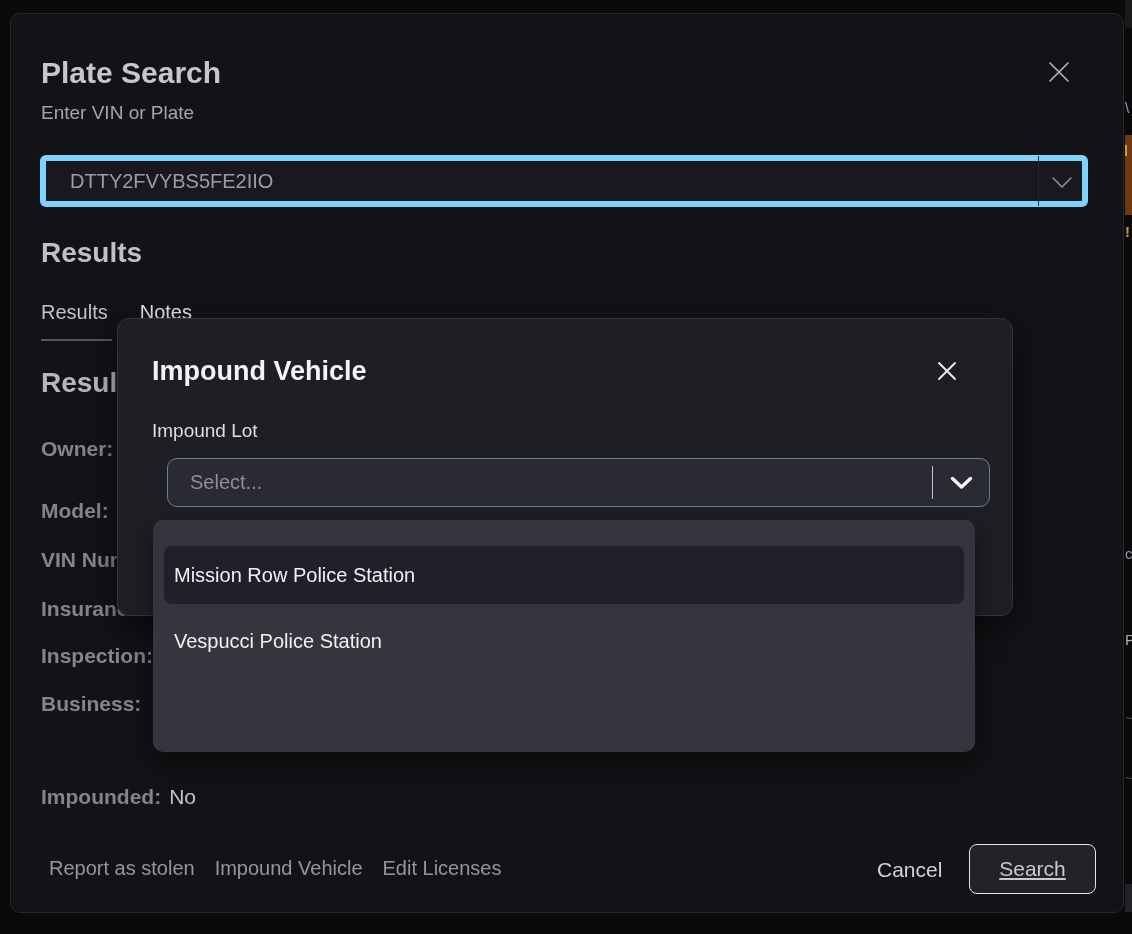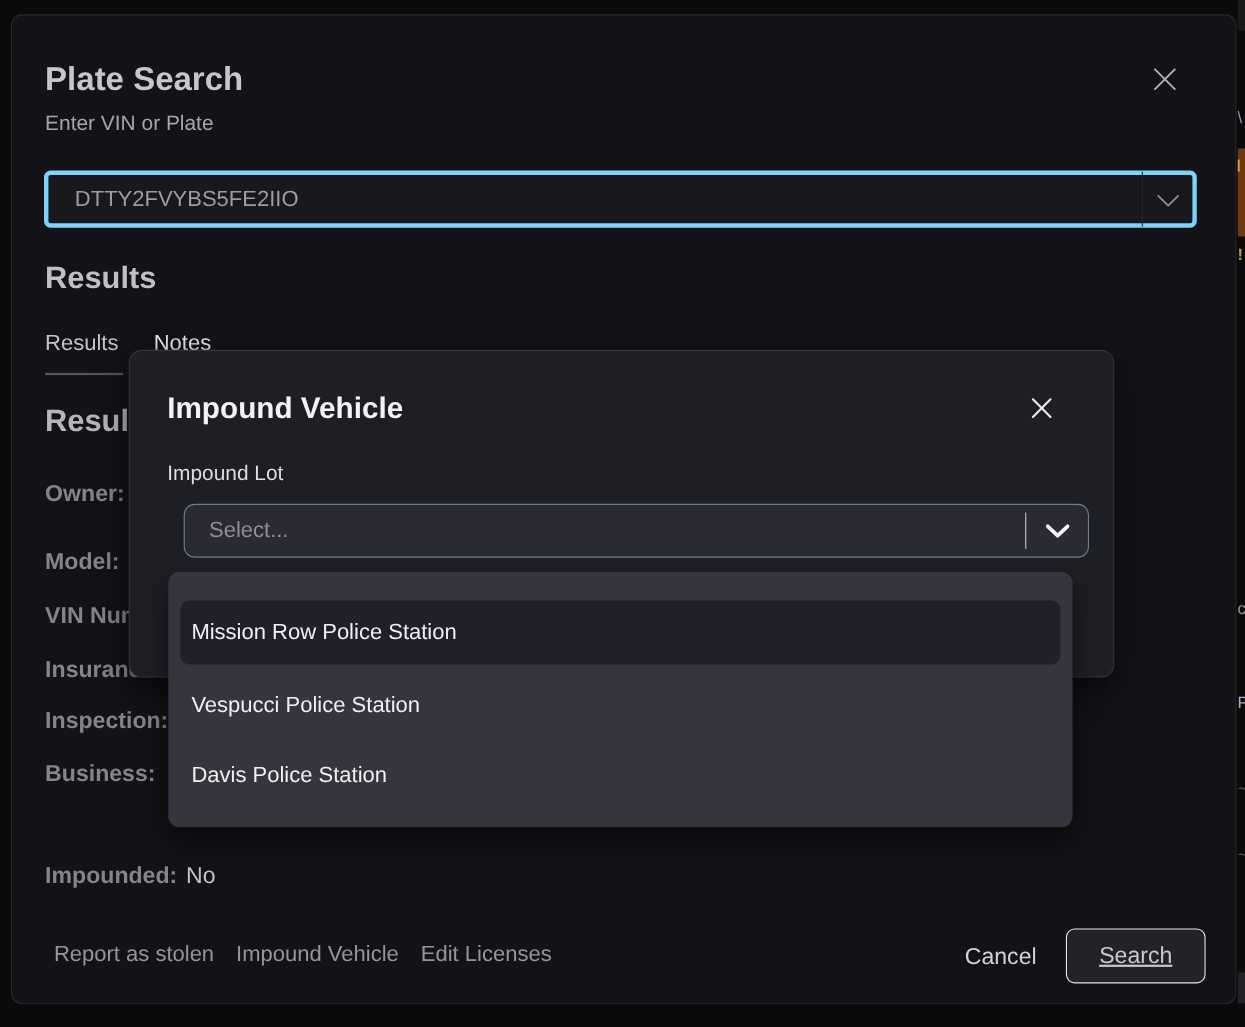--- a/index.html
+++ b/index.html
@@ -21,21 +21,21 @@
   .f-t2     { top:770px; color:#50505a; }
   .f-bottom { top:884px; height:28px; background:#232227; }
 
   
   .dialog { position:absolute; left:10px; top:13px; width:1114px; height:900px;
             background:#131317; border:1px solid #27272c; border-radius:10px; z-index:10; }
   .dlg-title { position:absolute; left:30px; top:42px; font-size:30px; font-weight:bold; color:#c6c6cb; }
   .dlg-close { position:absolute; left:1035px; top:45px; width:26px; height:26px; cursor:pointer; }
   .vin-label { position:absolute; left:30px; top:88px; font-size:19px; color:#a5a5ac; }
   .vin-input { position:absolute; left:29px; top:141px; width:1048px; height:52px;
-               background:#18181d; border:4px solid #7dd3fc; border-radius:6px;
+               background:#18181d; border:6px solid #7dd3fc; border-radius:6px;
                color:#9c9ca3; font-size:20px; font-family:inherit; padding:0 70px 0 24px; outline:none; }
   .vin-divider { position:absolute; left:1027px; top:142px; width:1px; height:50px; background:#26262c; }
   .vin-chevron { position:absolute; left:1040px; top:162px; }
 
   .results-heading { position:absolute; left:30px; top:223px; font-size:28px; font-weight:bold; color:#bfbfc5; }
   .tabs { position:absolute; left:30px; top:287px; display:flex; gap:32px; font-size:20px; }
   .tab { cursor:pointer; }
   .tab--active { color:#c3c3c9; }
   .tab--idle   { color:#e5e5e5; }
   .tab-underline { position:absolute; left:30px; top:325px; width:71px; height:2px; background:#56565e; }
@@ -161,18 +161,15 @@
     </div>
   </section>
 
   <div class="dropdown">
     <div class="dd-option dd-option--highlighted">
       <span>Mission Row Police Station</span>
     </div>
     <div class="dd-option dd-option--row2">
       <span>Vespucci Police Station</span>
     </div>
-    <div class="dd-option dd-option--row3">
-      <span>Davis Police Station</span>
-    </div>
   </div>
 
 </div>
 
 </body></html>

